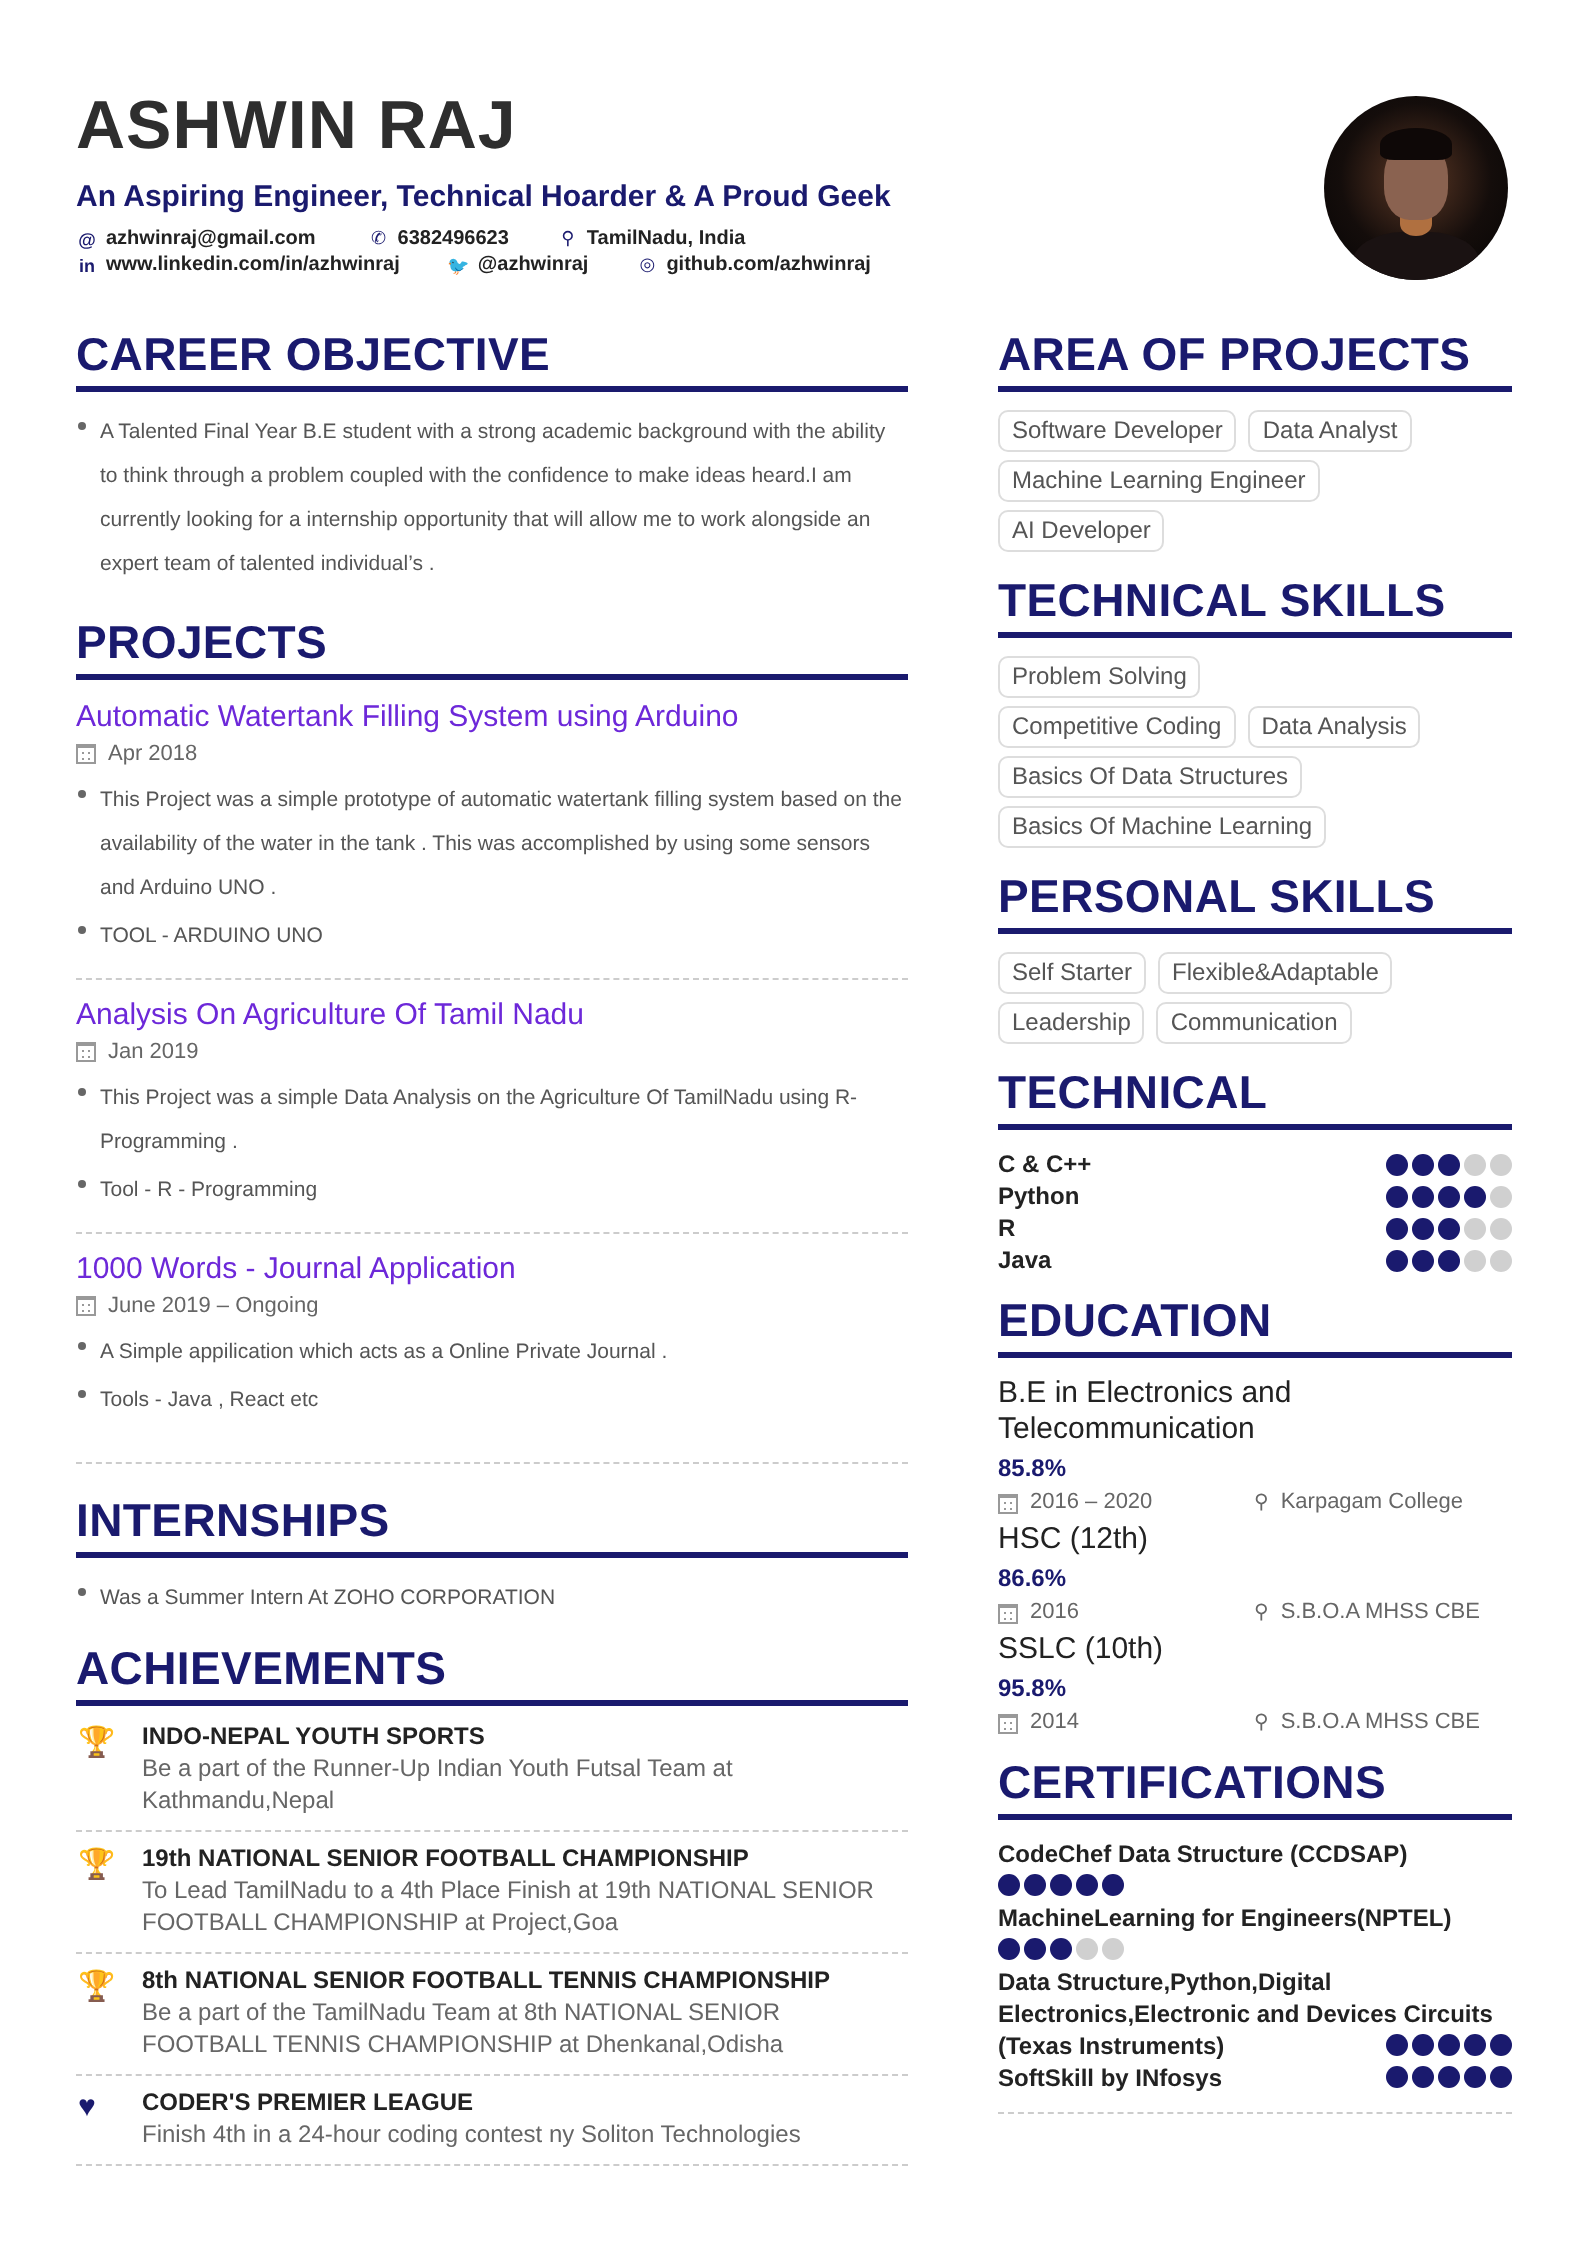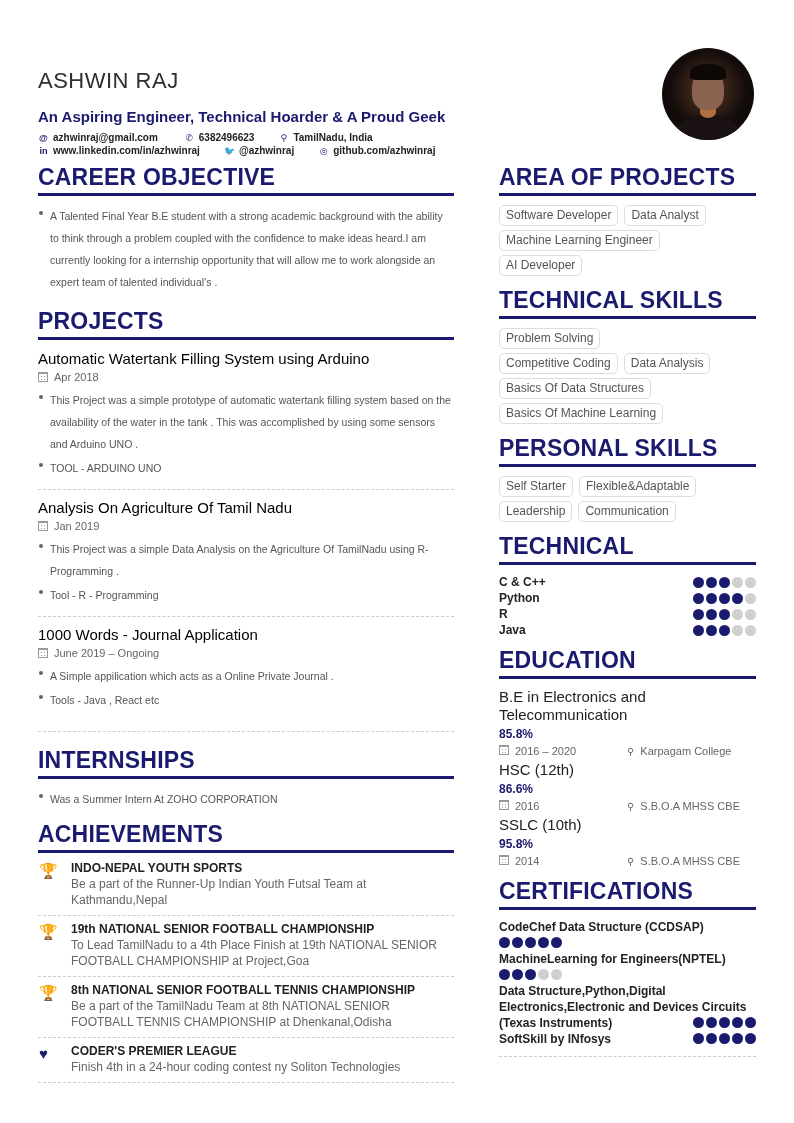--- a/index.html
+++ b/index.html
@@ -3,21 +3,21 @@
 <meta charset="utf-8">
 <style>
   * { box-sizing: border-box; margin: 0; padding: 0; }
   html, body { width: 794px; height: 1123px; background: #ffffff; overflow: hidden; }
   body { font-family: "Liberation Sans", "DejaVu Sans", sans-serif; color: #333; position: relative; }
 
   .page { position: absolute; left: 0; top: 0; width: 794px; height: 1123px; }
 
   
   .header { position: absolute; left: 38px; top: 44px; width: 600px; }
-  .name { font-size: 22px; font-weight: normal; color: #2e2e2e; letter-spacing: 0.5px; line-height: 38px; margin-top: 18px; }
+  .name { font-size: 34px; font-weight: bold; color: #2e2e2e; letter-spacing: 0.5px; line-height: 38px; }
   .tagline { margin-top: 8px; font-size: 15px; font-weight: bold; color: #1a1a6e; line-height: 18px; }
   .contacts { margin-top: 5px; font-size: 10px; color: #222; font-weight: bold; }
   .contact-row { display: flex; height: 13px; align-items: center; }
   .contact { display: inline-flex; align-items: center; margin-right: 20px; }
   .contact .ic { display: inline-block; width: 11px; margin-right: 4px; color: #1a1a6e; font-size: 9px; text-align: center; }
   .photo { position: absolute; left: 662px; top: 48px; width: 92px; height: 92px; border-radius: 50%;
            background: radial-gradient(circle at 50% 45%, #6b4a3a 0%, #3b2419 25%, #140d0b 55%, #050404 100%); overflow: hidden; }
   .photo .face { position: absolute; left: 30px; top: 22px; width: 32px; height: 40px; border-radius: 45% 45% 40% 40%; background: #8a6250; }
   .photo .hair { position: absolute; left: 28px; top: 16px; width: 36px; height: 16px; border-radius: 50% 50% 20% 20%; background: #0e0807; }
   .photo .shirt { position: absolute; left: 14px; top: 68px; width: 64px; height: 40px; border-radius: 40% 40% 0 0; background: #1a1212; }
@@ -29,21 +29,21 @@
 
   .section-title { font-size: 23px; font-weight: bold; color: #1a1a6e; line-height: 28px; letter-spacing: 0.2px; }
   .section-rule { height: 3px; background: #1a1a6e; margin-top: 2px; margin-bottom: 9px; }
 
   .bullets { list-style: none; font-size: 10.5px; color: #555; line-height: 22px; }
   .bullets li { position: relative; padding-left: 12px; margin-bottom: 2px; }
   .bullets li::before { content: ""; position: absolute; left: 1px; top: 6px; width: 4px; height: 4px; border-radius: 50%; background: #666; }
 
   .project { padding-bottom: 8px; }
   .project + .project { border-top: 1px dashed #cccccc; padding-top: 8px; }
-  .proj-title { font-size: 15px; color: #000000; line-height: 19px; }
+  .proj-title { font-size: 15px; color: #6d28d9; line-height: 19px; }
   .proj-date { font-size: 11px; color: #666; margin: 3px 0 6px; display: flex; align-items: center; }
   .cal { display: inline-block; width: 10px; height: 10px; border: 1px solid #999; border-top-width: 2px; margin-right: 6px; position: relative; background:
          linear-gradient(#999,#999) 2px 2px/1px 1px no-repeat, linear-gradient(#999,#999) 5px 2px/1px 1px no-repeat, linear-gradient(#999,#999) 2px 5px/1px 1px no-repeat, linear-gradient(#999,#999) 5px 5px/1px 1px no-repeat; }
 
   .achv { display: flex; padding: 6px 0 7px; border-bottom: 1px dashed #cccccc; }
   .achv-icon { width: 33px; color: #1a1a6e; font-size: 15px; padding-top: 1px; padding-left: 1px; }
   .achv-body { flex: 1; }
   .achv-title { font-size: 12px; font-weight: bold; color: #222; line-height: 15px; }
   .achv-desc { font-size: 12px; color: #666; line-height: 16px; }
 
@@ -56,21 +56,21 @@
   .lang-name { font-size: 12px; font-weight: bold; color: #222; }
   .dots { display: flex; gap: 2px; }
   .dot { width: 11px; height: 11px; border-radius: 50%; background: #d0d0d0; }
   .dot.on { background: #1a1a6e; }
 
   
   .edu { margin-bottom: 4px; }
   .edu-title { font-size: 15px; color: #222; line-height: 18px; }
   .edu-grade { font-size: 12px; font-weight: bold; color: #1a1a6e; margin: 3px 0 4px; }
   .edu-meta { display: flex; font-size: 11px; color: #666; align-items: center; }
-  .edu-meta .when { width: 128px; display: flex; align-items: flex-start; }
+  .edu-meta .when { width: 128px; display: flex; align-items: flex-end; }
   .edu-meta .where { display: flex; align-items: center; }
   .pin { color: #666; font-size: 10px; margin-right: 6px; }
 
   
   .cert { font-size: 12px; font-weight: bold; color: #222; line-height: 16px; }
   .cert .dots { display: inline-flex; vertical-align: -1px; }
   .cert-end { border-bottom: 1px dashed #cccccc; height: 10px; }
 </style>
 </head>
 <body>

